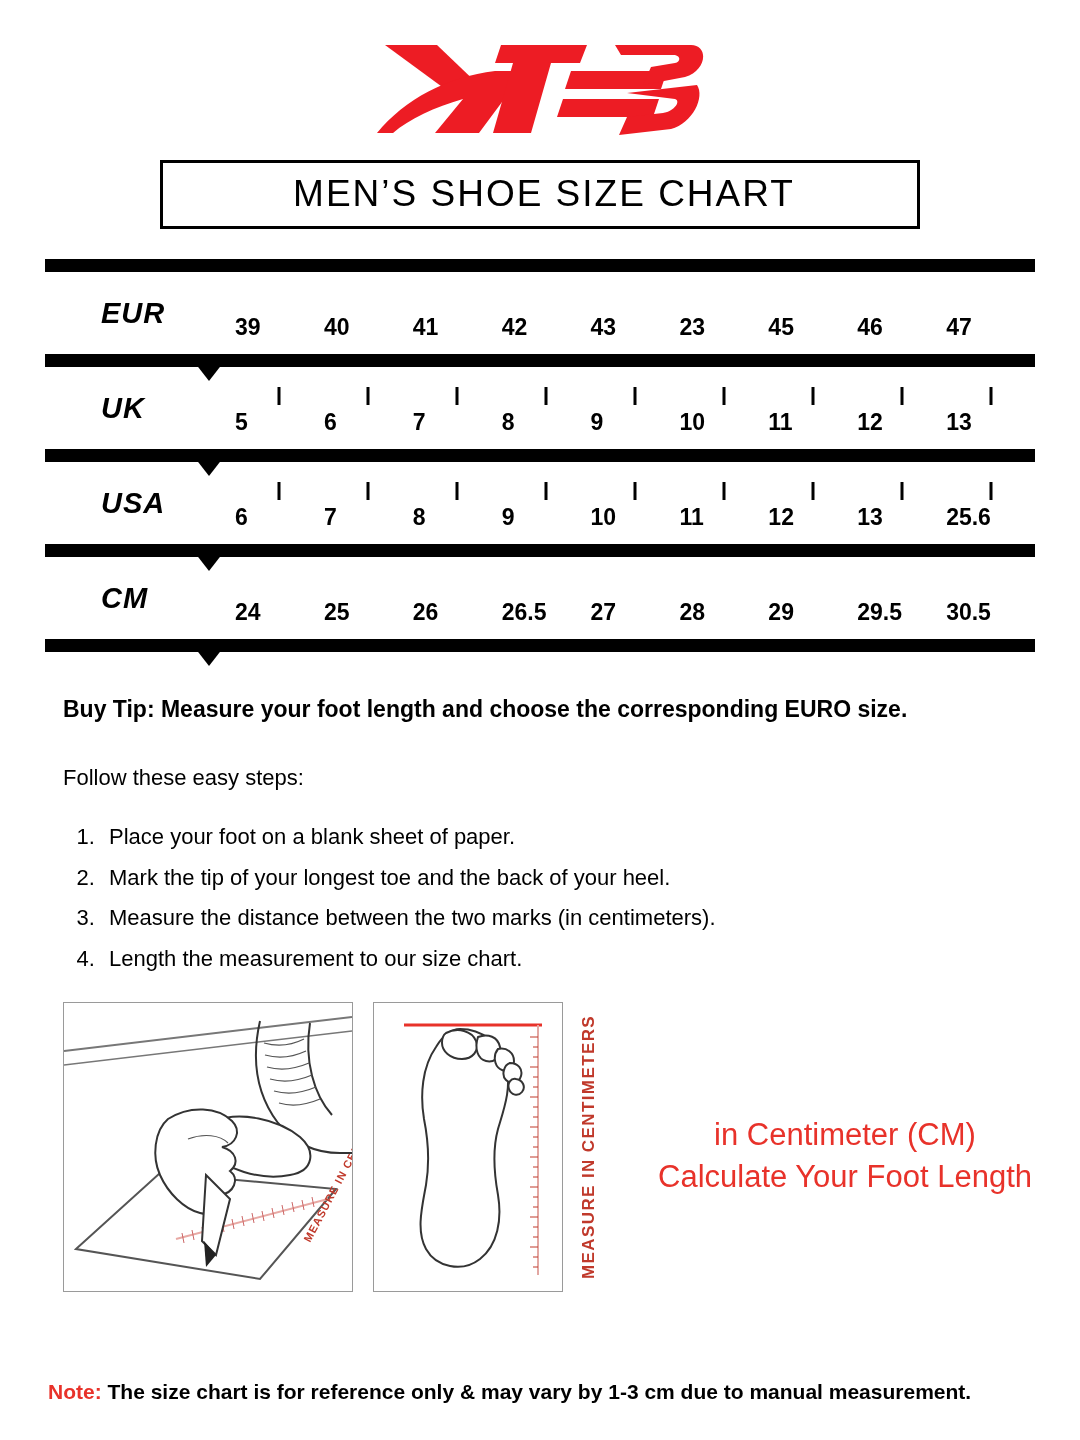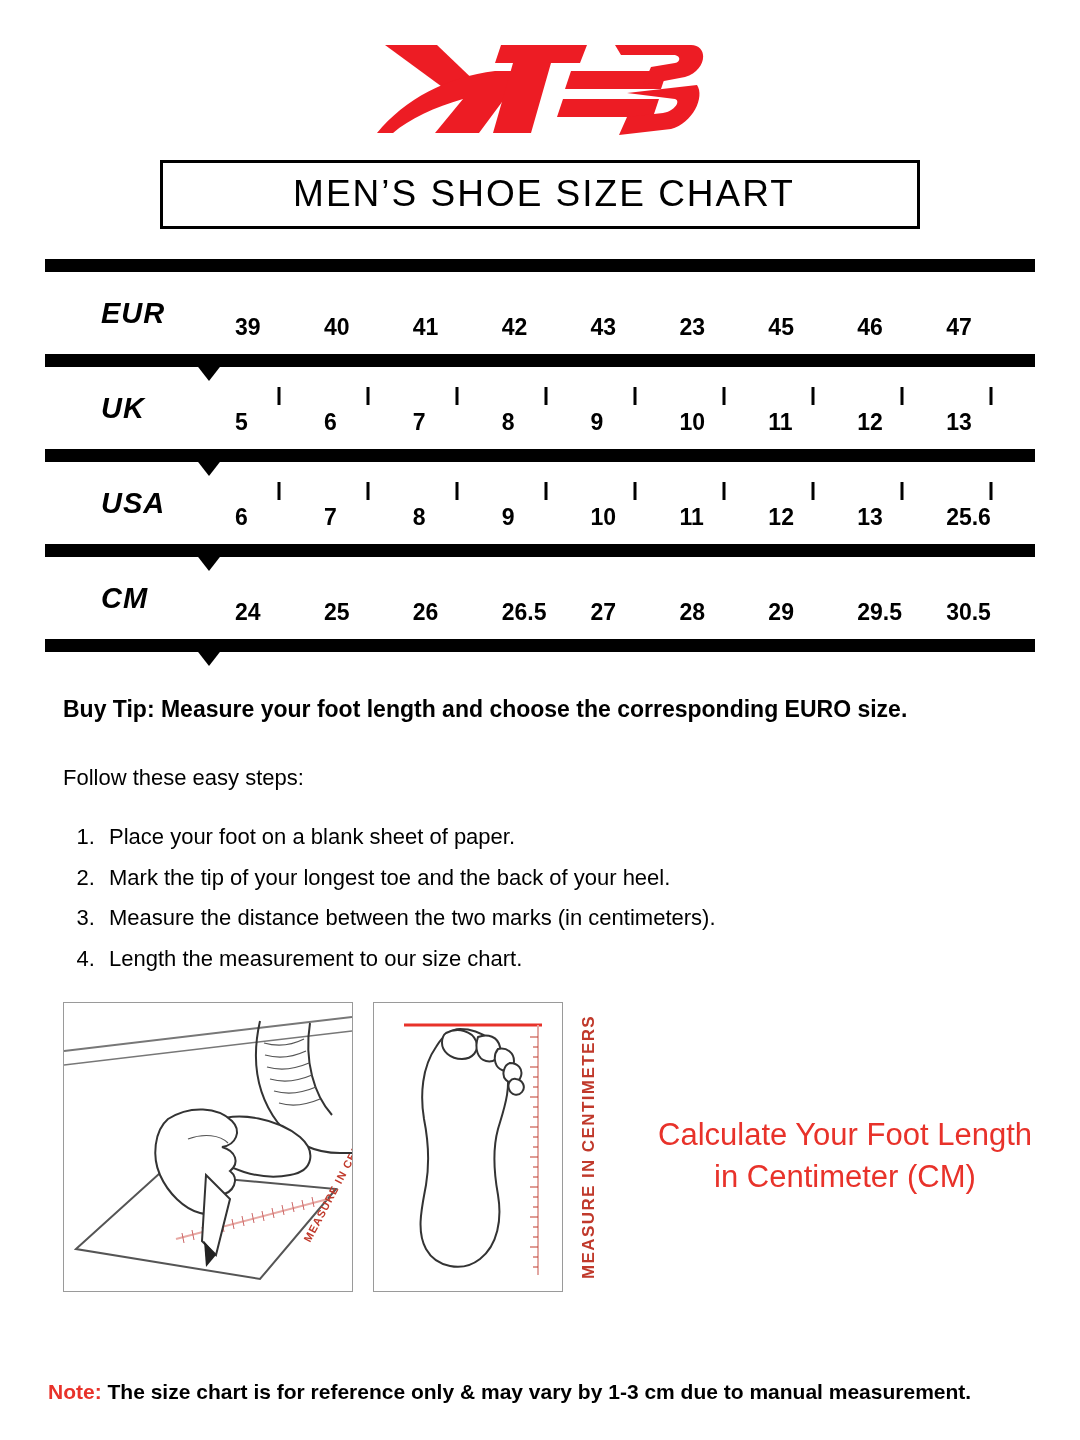--- a/index.html
+++ b/index.html
@@ -487,20 +487,20 @@
       <path d="M104 34 C 114 30, 124 34, 126 44 C 128 54, 120 60, 112 58 C 104 56, 100 46, 104 34 Z" fill="#fff" stroke="#333" stroke-width="2"></path>
       <path d="M124 46 C 133 44, 140 50, 140 58 C 140 66, 132 70, 126 66 C 120 62, 119 52, 124 46 Z" fill="#fff" stroke="#333" stroke-width="2"></path>
       <path d="M136 60 C 144 60, 149 66, 147 73 C 145 80, 137 82, 132 77 C 127 72, 130 62, 136 60 Z" fill="#fff" stroke="#333" stroke-width="2"></path>
       <path d="M142 76 C 149 77, 152 84, 148 89 C 144 94, 137 92, 135 86 C 133 80, 137 75, 142 76 Z" fill="#fff" stroke="#333" stroke-width="2"></path>
     </svg>
   </div>
 
   <div class="vert-caption">MEASURE IN CENTIMETERS</div>
 
   <div class="calc-text">
+    <div>in Centimeter (CM)</div>
     <div>Calculate Your Foot Length</div>
-    <div>in Centimeter (CM)</div>
   </div>
 </div>
 
 <div class="note">
   <span class="note-label">Note:</span><span> The size chart is for reference only &amp; may vary by 1-3 cm due to manual measurement.</span>
 </div>
 
 </body></html>

